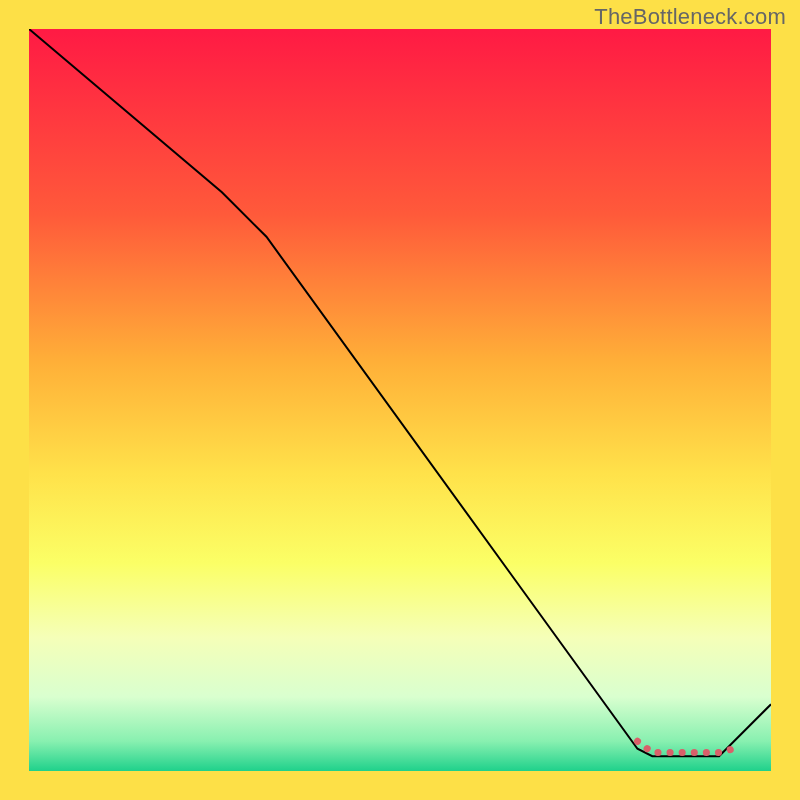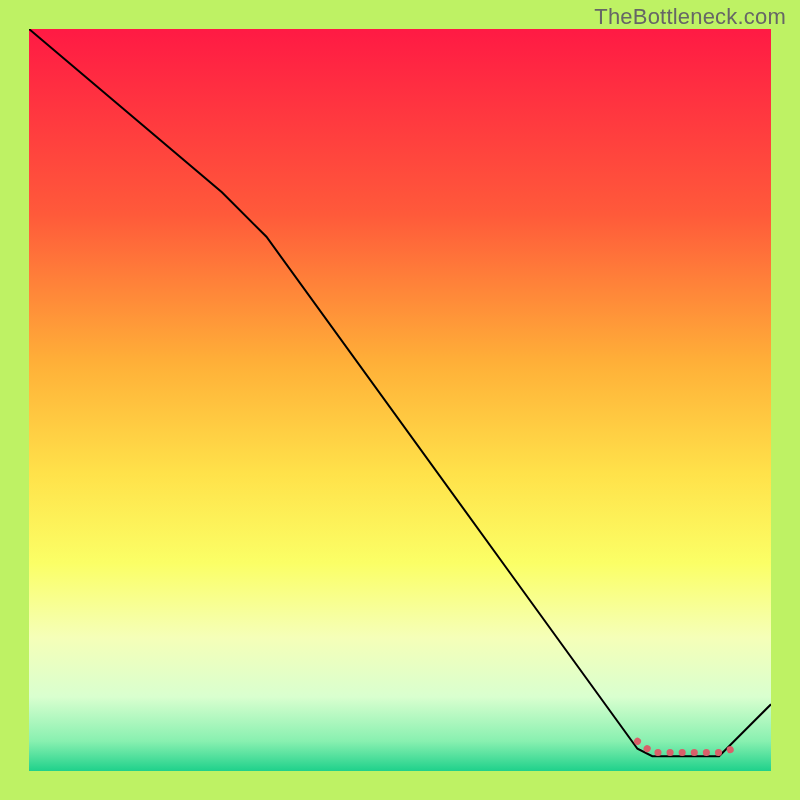--- a/index.html
+++ b/index.html
@@ -8,21 +8,21 @@
     width: 800px;
     height: 800px;
     background: #000;
     font-family: Arial, Helvetica, sans-serif;
     overflow: hidden;
   }
   .frame {
     position: relative;
     width: 800px;
     height: 800px;
-    background: #bef264;
+    background: #fde047;
   }
   .watermark {
     position: absolute;
     top: 4px;
     right: 14px;
     color: #666;
     font-size: 22px;
     font-weight: 500;
     letter-spacing: 0.2px;
     z-index: 20;

